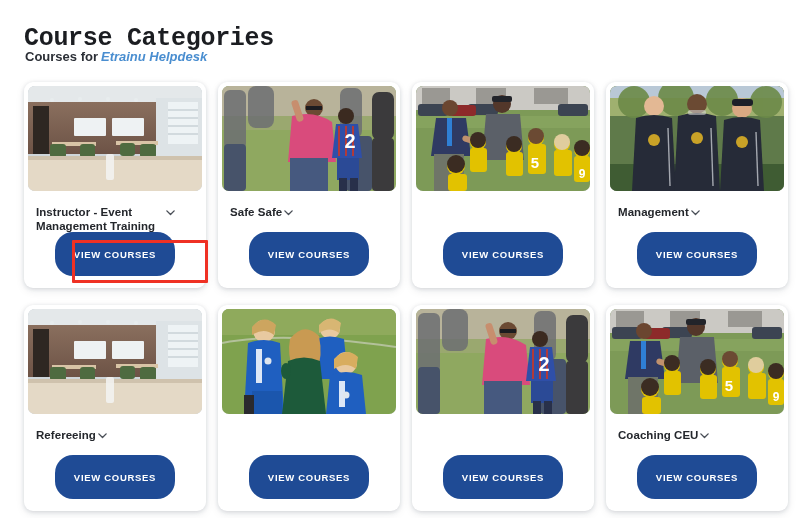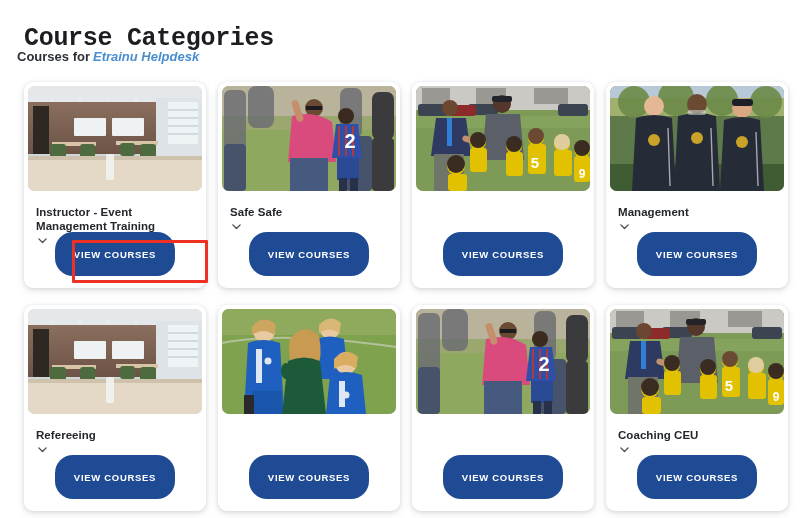--- a/index.html
+++ b/index.html
@@ -22,21 +22,21 @@
     left: 24px; top: 6px;
     font-size: 25px;
     font-weight: 700;
     color: #1b1d21;
     letter-spacing: -0.3px;
     line-height: 32px;
     font-family: Liberation Mono, monospace;
   }
   .subtitle {
     position: absolute;
-    left: 17px; top: 48px;
+    left: 25px; top: 48px;
     font-size: 13px;
     font-weight: 700;
     color: #2b2f36;
     line-height: 18px;
     white-space: nowrap;
   }
   .subtitle .org-link {
     color: #4a8ed0;
     font-style: italic;
     font-weight: 700;
@@ -74,24 +74,23 @@
     border-radius: 7px;
     overflow: hidden;
     position: relative;
     background: #cfd3d8;
   }
   .card-thumb svg { display: block; width: 100%; height: 100%; }
 
   .card-label-row {
     display: flex;
     align-items: flex-start;
-    justify-content: space-between;
+    justify-content: flex-start;
     padding: 14px 10px 0 8px;
     min-height: 38px;
-    flex-direction: column;
   }
   .card-label {
     font-size: 11.5px;
     font-weight: 700;
     color: #24272c;
     line-height: 14px;
     letter-spacing: 0.05px;
     max-width: 128px;
   }
   .chevron {

